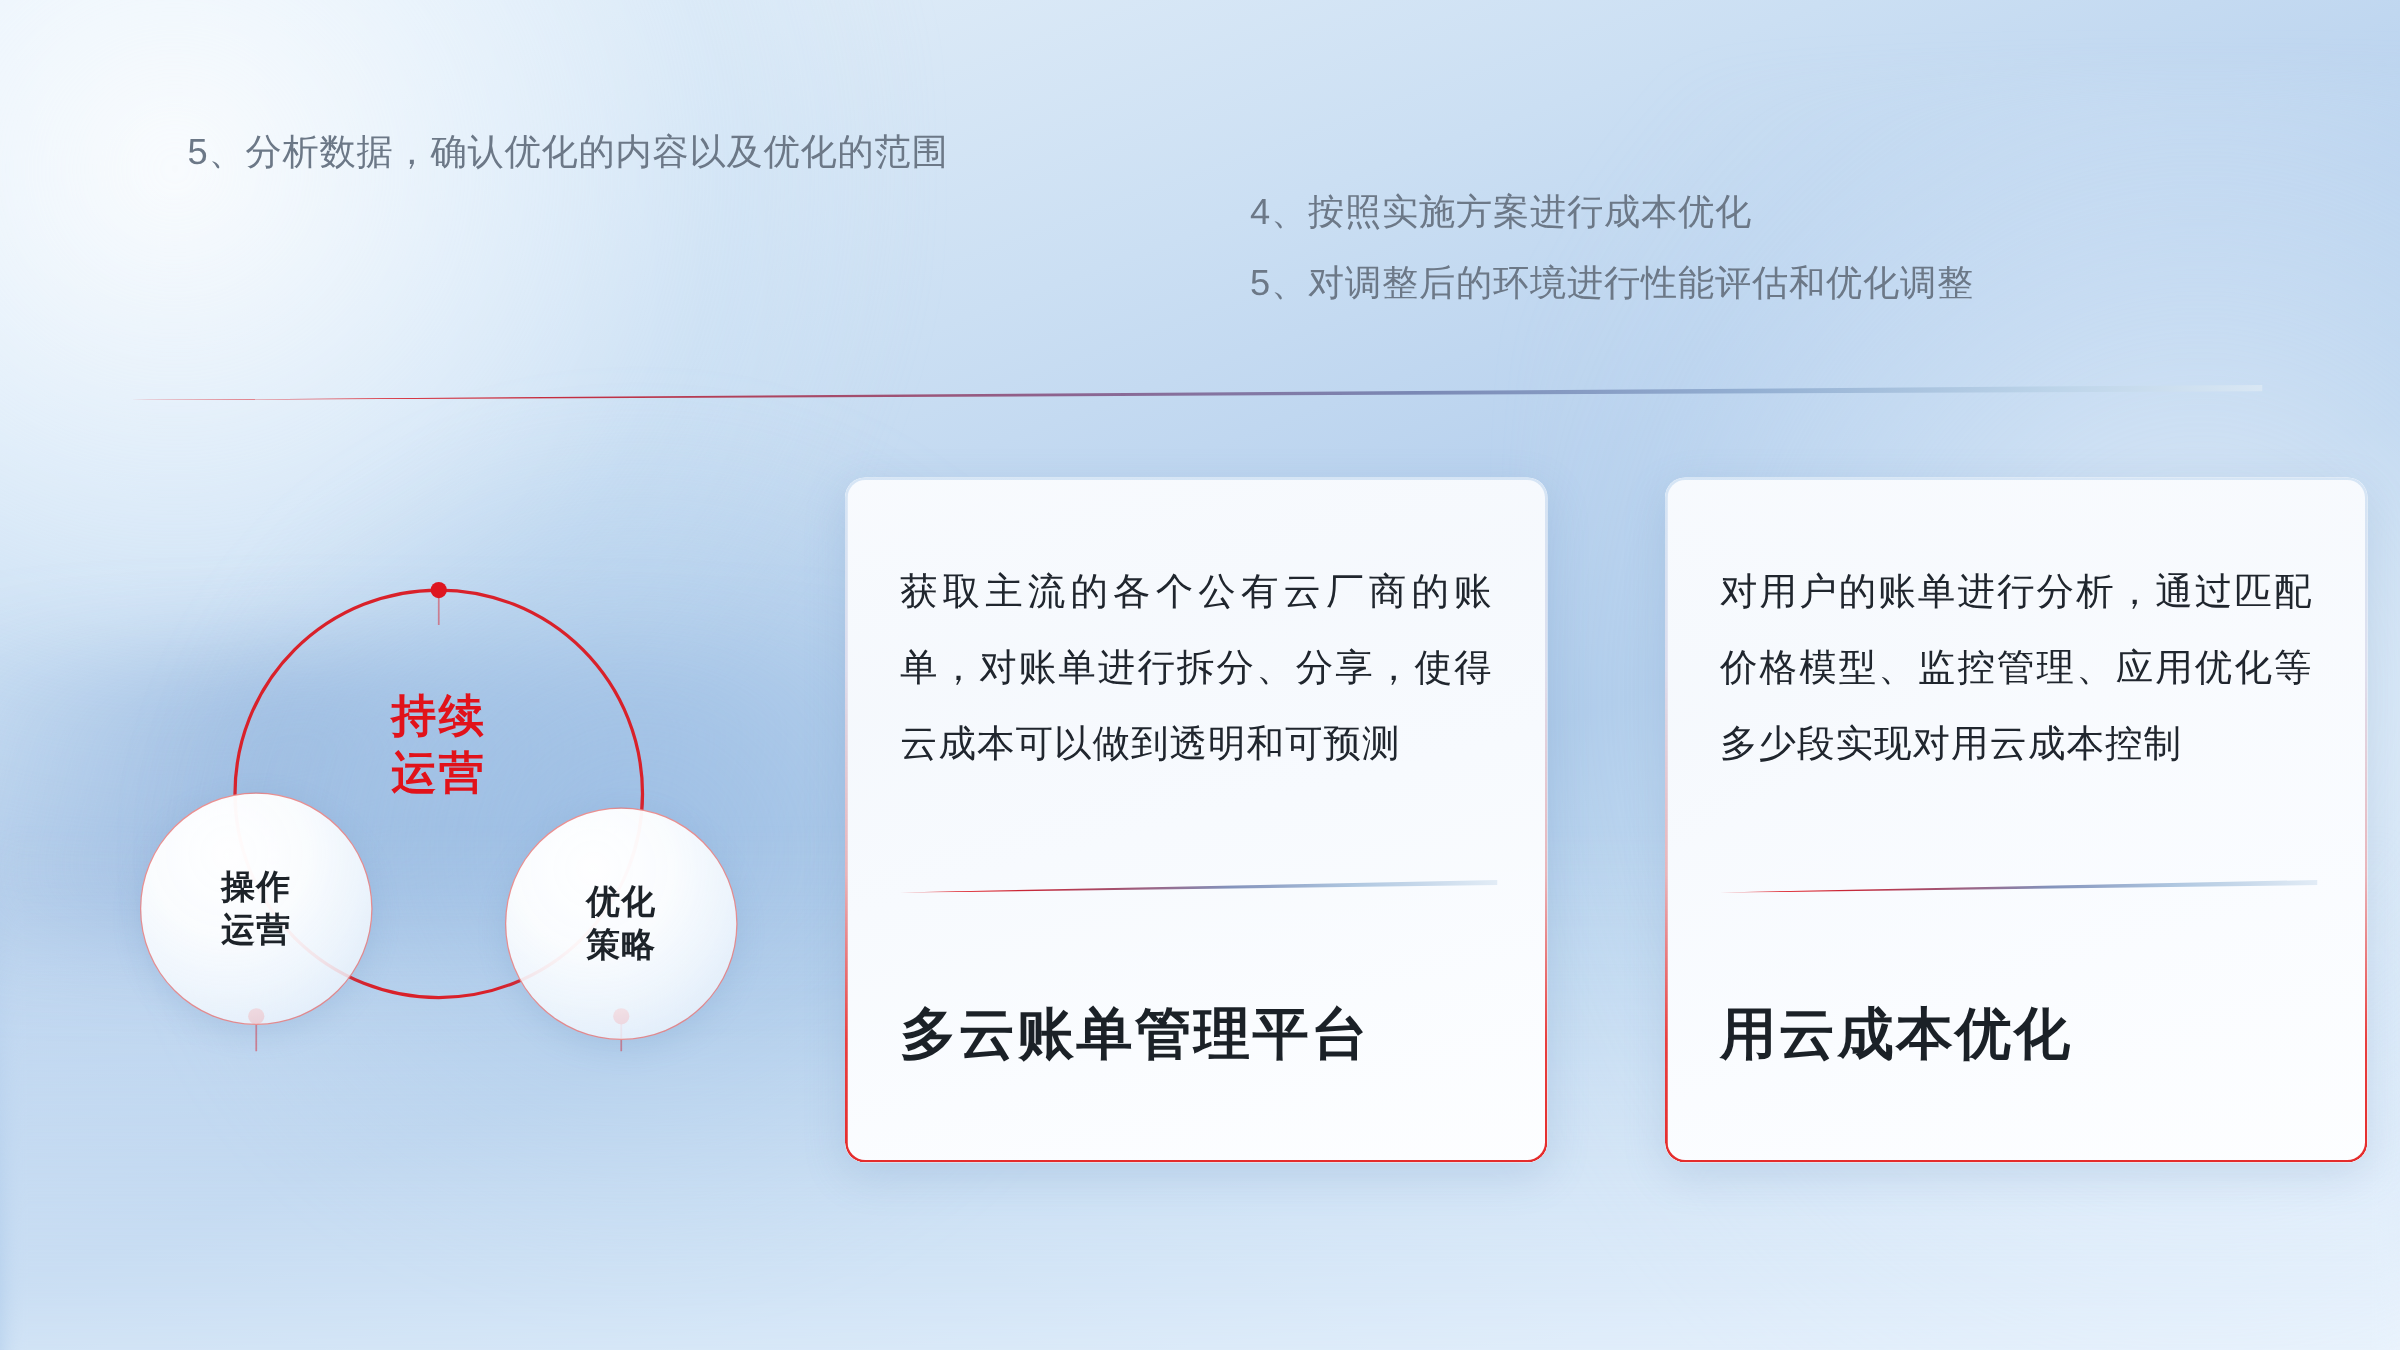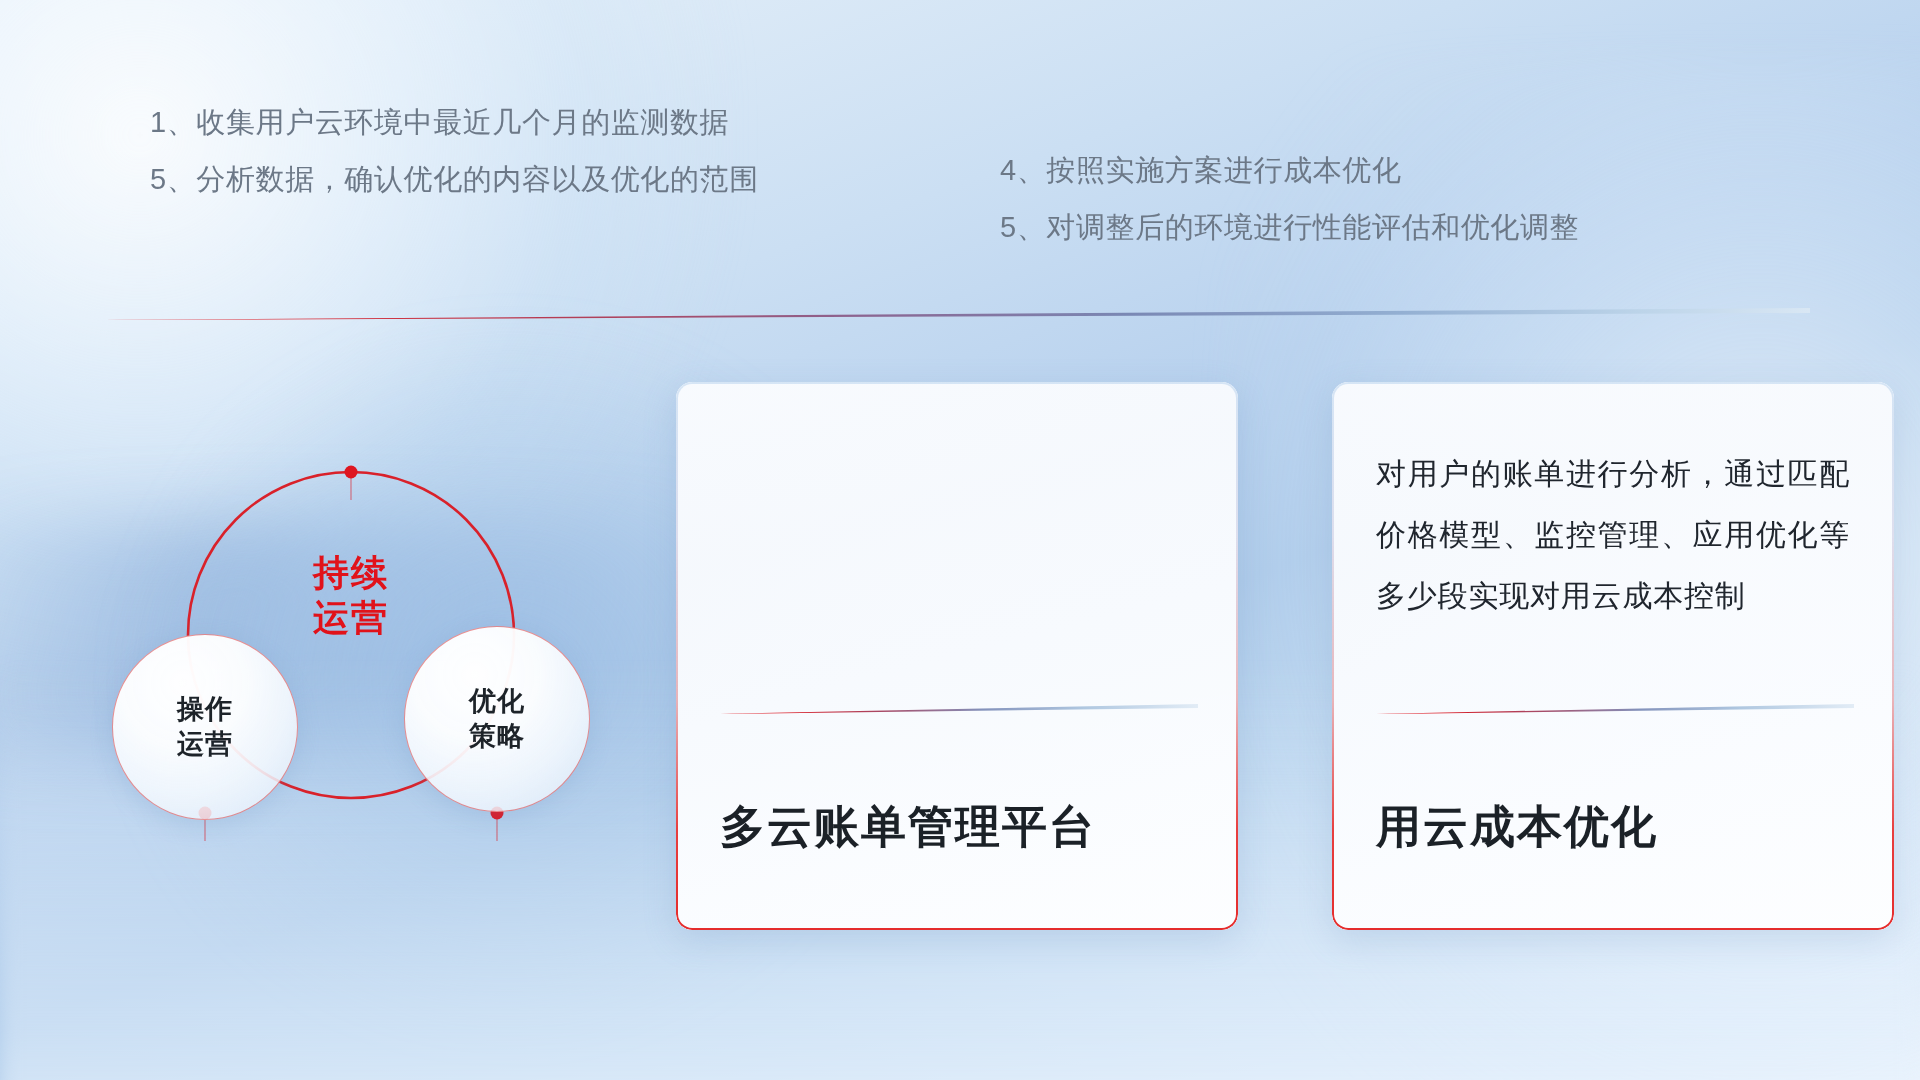--- a/index.html
+++ b/index.html
@@ -143,21 +143,21 @@
     justify-content: center;
     color: #1d2329;
     font-weight: 700;
     font-size: 27px;
     line-height: 1.30;
     text-align: center;
     letter-spacing: 1px;
   }
   #bubble-top    { left: 162px; top: 0px;   width: 186px; height: 186px; }
   #bubble-left   { left: 16px;  top: 282px; width: 186px; height: 186px; }
-  #bubble-right  { left: 308px; top: 274px; width: 186px; height: 186px; }
+  #bubble-right  { left: 308px; top: 294px; width: 186px; height: 186px; }
 
   #venn-center-label {
     position: absolute;
     left: 150px; top: 198px;
     width: 210px;
     text-align: center;
     color: #e1121a;
     font-weight: 700;
     font-size: 36px;
     line-height: 1.26;
@@ -243,21 +243,20 @@
 <div id="bg-base"></div>
 <div id="bg-glow-left"></div>
 <div id="bg-glow-right"></div>
 <div id="bg-streak"></div>
 <div id="bg-glow-mid"></div>
 <div id="bg-glow-bottom"></div>
 
 <div id="steps-wrap">
 
   <div class="steps-col" id="steps-col-left">
-    <div class="step-item">1、收集用户云环境中最近几个月的监测数据</div>
     <div class="step-item">5、分析数据，确认优化的内容以及优化的范围</div>
   </div>
 
   <div class="steps-col" id="steps-col-right">
     <div class="step-item">4、按照实施方案进行成本优化</div>
     <div class="step-item">5、对调整后的环境进行性能评估和优化调整</div>
   </div>
 
 </div>
 
@@ -302,20 +301,21 @@
 
   <div class="venn-bubble" id="bubble-right">
     <div>优化</div>
     <div>策略</div>
   </div>
 
 </div>
 
 <div class="feature-card" id="card-0">
   <div class="card-border"></div>
+  <div class="card-body">获取主流的各个公有云厂商的账单，对账单进行拆分、分享，使得云成本可以做到透明和可预测</div>
 
   <svg class="card-rule" viewBox="0 0 478 10" preserveAspectRatio="none">
     <defs>
       <linearGradient id="ruleGrad0" x1="0" y1="0" x2="1" y2="0">
         <stop offset="0" stop-color="#E00F18"></stop>
         <stop offset="0.14" stop-color="#D9151F"></stop>
         <stop offset="0.34" stop-color="#A84A66"></stop>
         <stop offset="0.55" stop-color="#8392BB"></stop>
         <stop offset="0.76" stop-color="#AFC7E0"></stop>
         <stop offset="1" stop-color="#E2ECF6"></stop>

